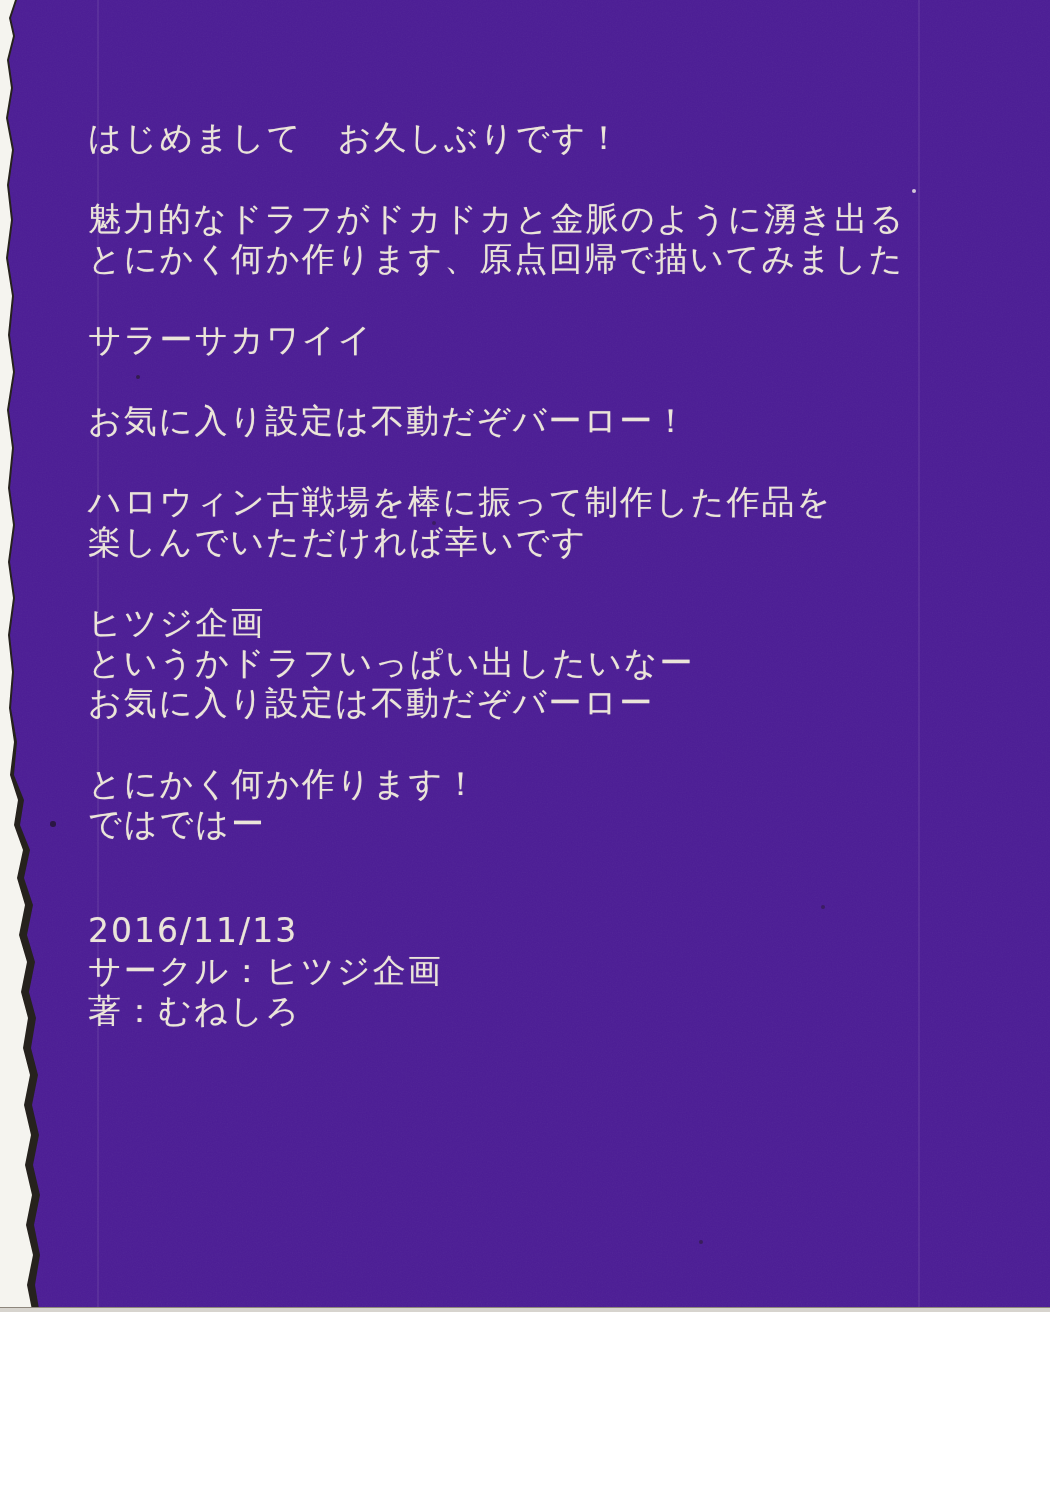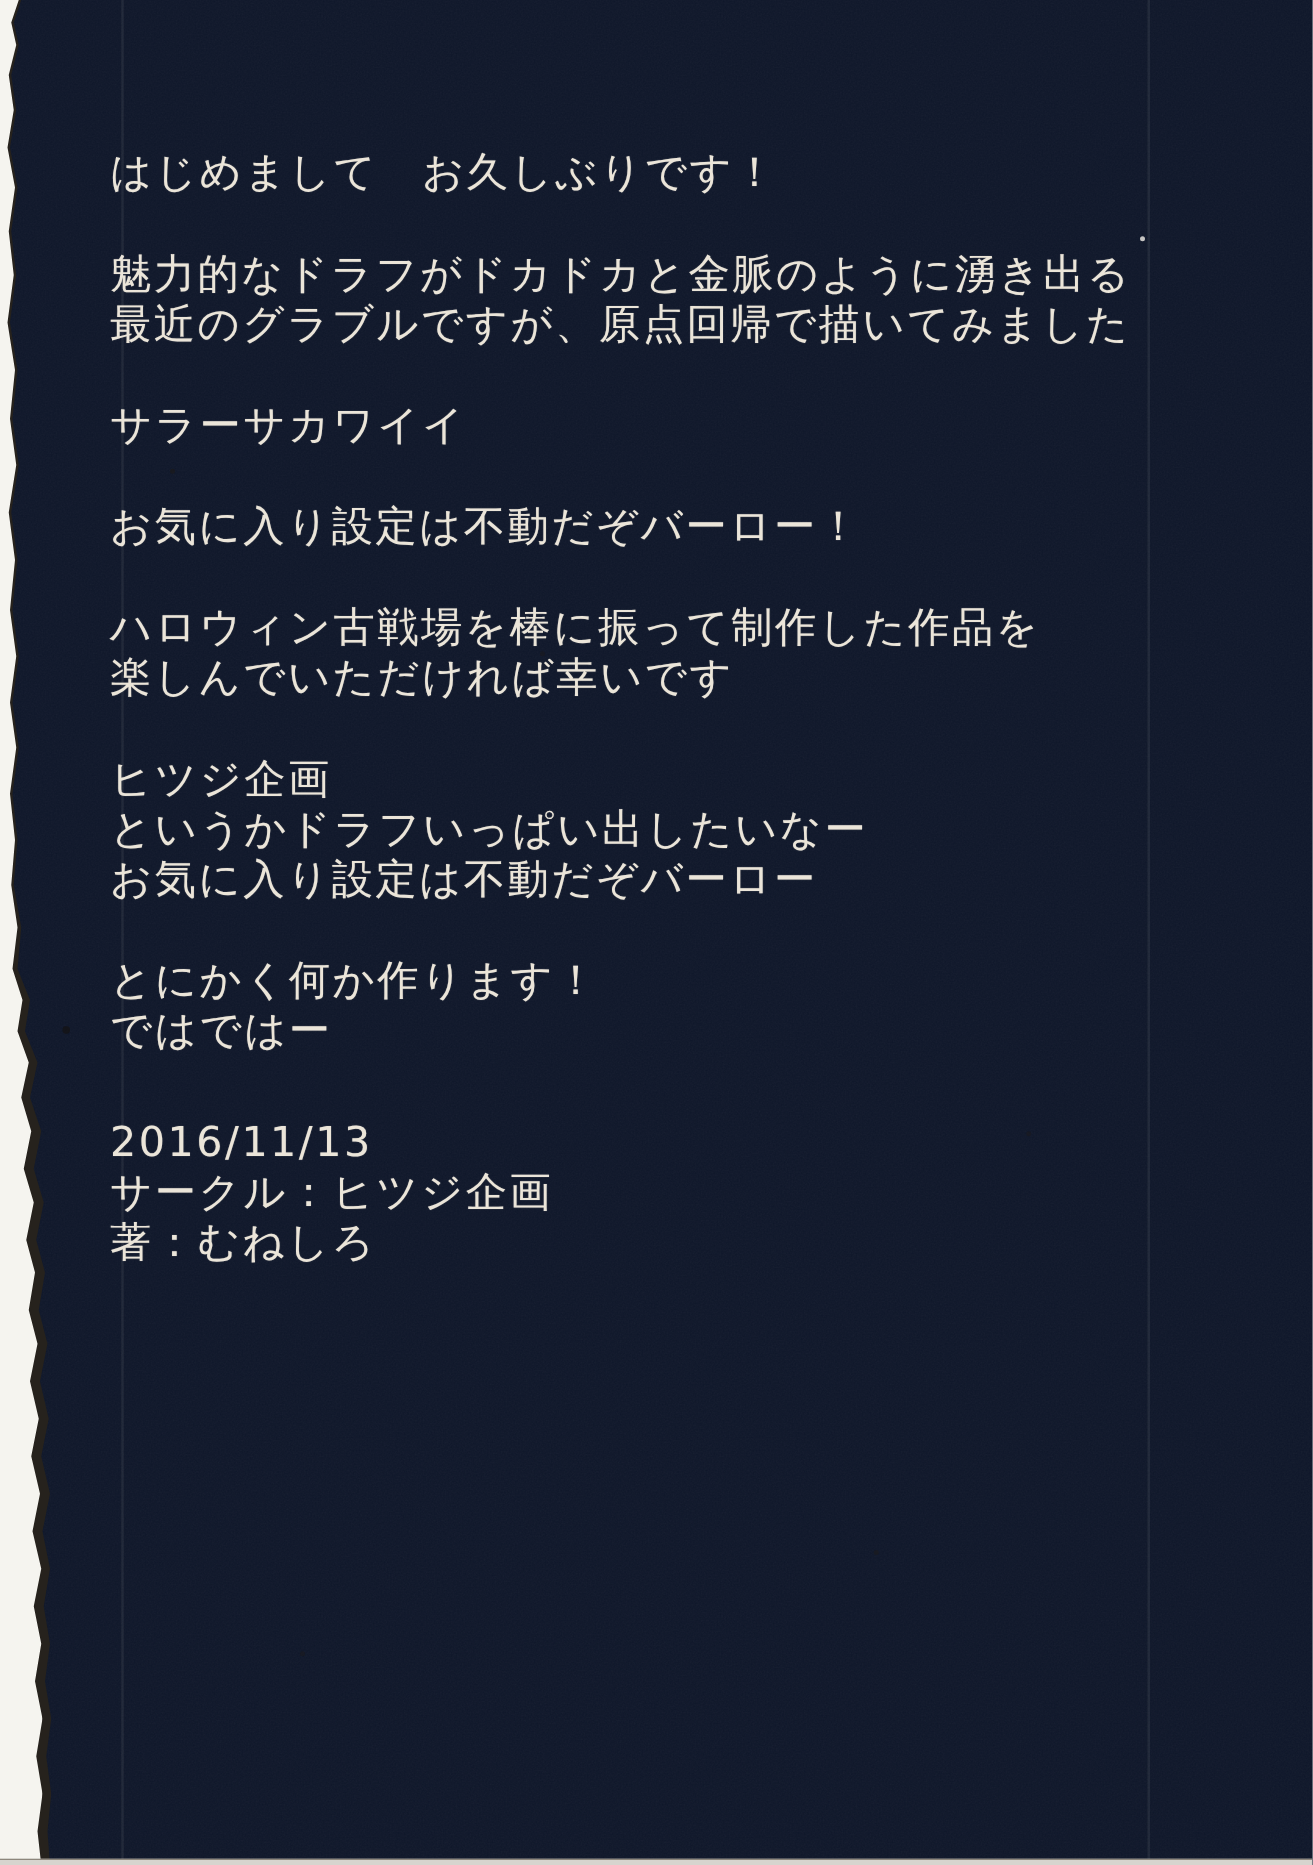--- a/index.html
+++ b/index.html
@@ -4,22 +4,22 @@
 <style>
   html, body { margin: 0; padding: 0; }
   body {
     width: 1050px; height: 1492px;
     background: #ffffff;
     font-family: "DejaVu Sans", sans-serif;
     overflow: hidden;
   }
   .page {
     position: relative;
-    width: 1050px; height: 1492px;
-    background: #0f172a;
+    width: 1050px; height: 1312px;
+    background: #4c1d95;
     overflow: hidden;
   }
   
   .crease {
     position: absolute; top: 0; bottom: 0;
     width: 2px;
     background: rgba(255, 248, 238, 0.07);
   }
   .crease.c1 { left: 97px; }
   .crease.c2 { left: 918px; }
@@ -70,21 +70,21 @@
   .text-block {
     position: absolute;
     left: 88px; top: 118px;
     color: #ebe5d9;
     font-size: 33px;
     line-height: 40px;
     letter-spacing: 2px;
     text-shadow: 0 0 1px rgba(240,234,222,.4);
   }
   .para { margin: 0 0 41px 0; }
-  .colophon { margin-top: 50px; }
+  .colophon { margin-top: 67px; }
   .line { white-space: pre; }
 </style>
 </head>
 <body>
 
 <div class="page">
 
   <div class="crease c1"></div>
   <div class="crease c2"></div>
 
@@ -98,21 +98,21 @@
     </filter>
     <rect width="1050" height="1492" filter="url(#noiseF)"></rect>
   </svg>
 
   <div class="text-block">
     <div class="para">
       <div class="line">はじめまして　お久しぶりです！</div>
     </div>
     <div class="para">
       <div class="line">魅力的なドラフがドカドカと金脈のように湧き出る</div>
-      <div class="line">最近のグラブルですが、原点回帰で描いてみました</div>
+      <div class="line">とにかく何か作ります、原点回帰で描いてみました</div>
     </div>
     <div class="para">
       <div class="line">サラーサカワイイ</div>
     </div>
     <div class="para">
       <div class="line">お気に入り設定は不動だぞバーロー！</div>
     </div>
     <div class="para">
       <div class="line">ハロウィン古戦場を棒に振って制作した作品を</div>
       <div class="line">楽しんでいただければ幸いです</div>

